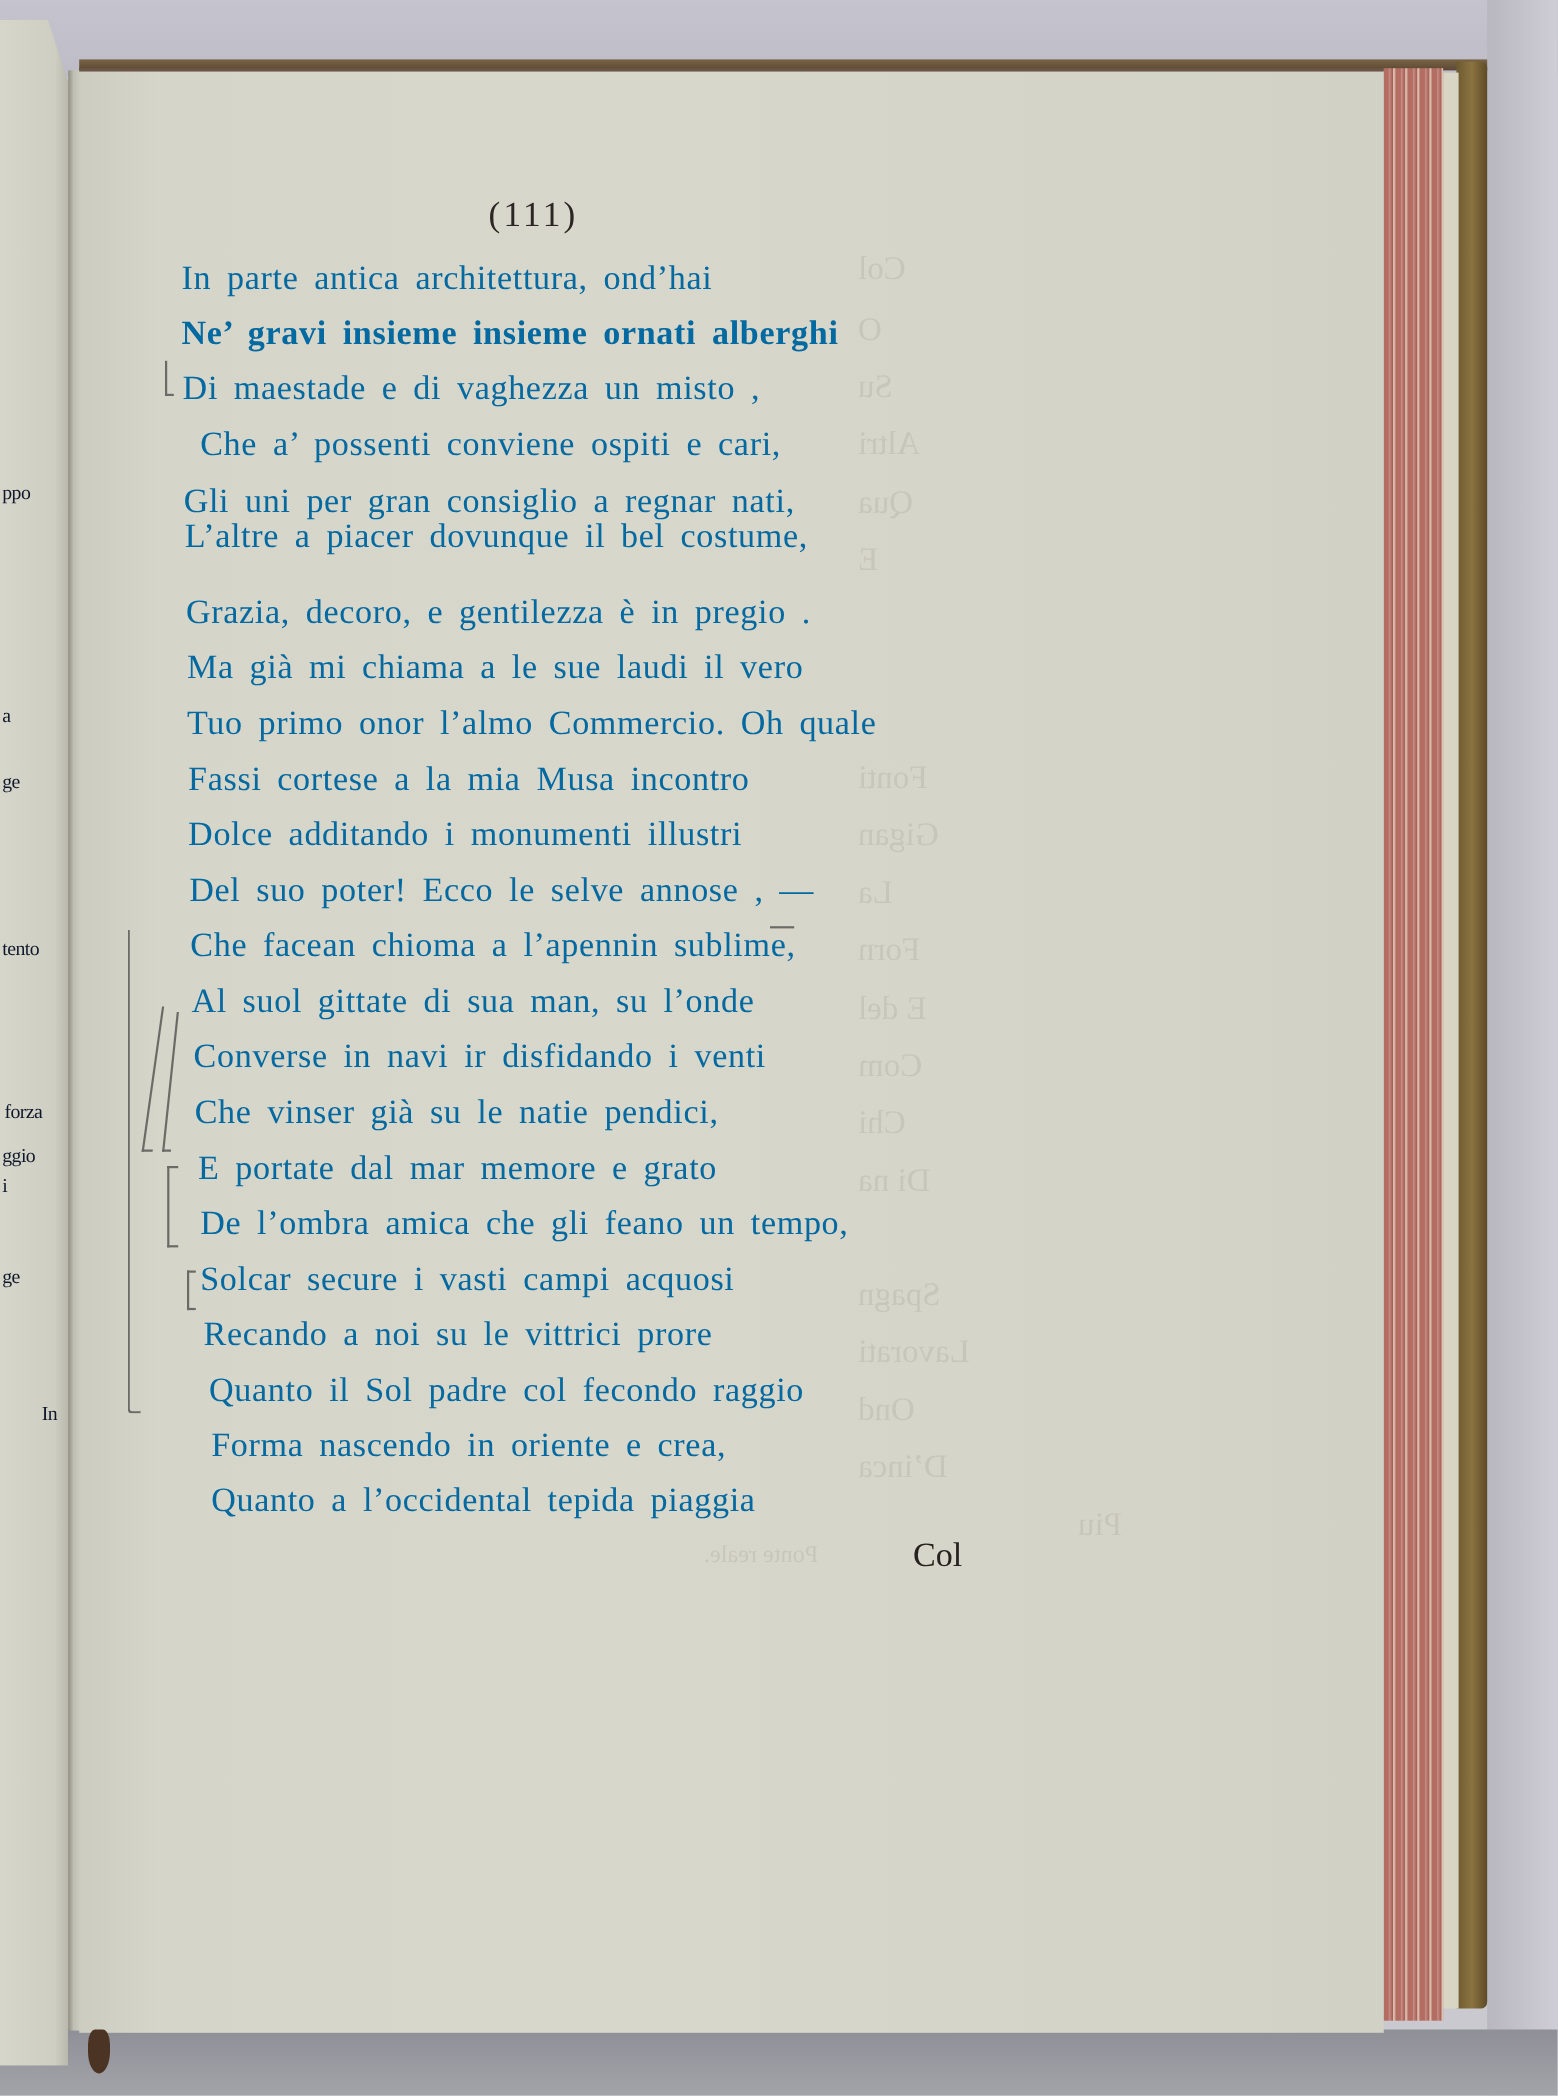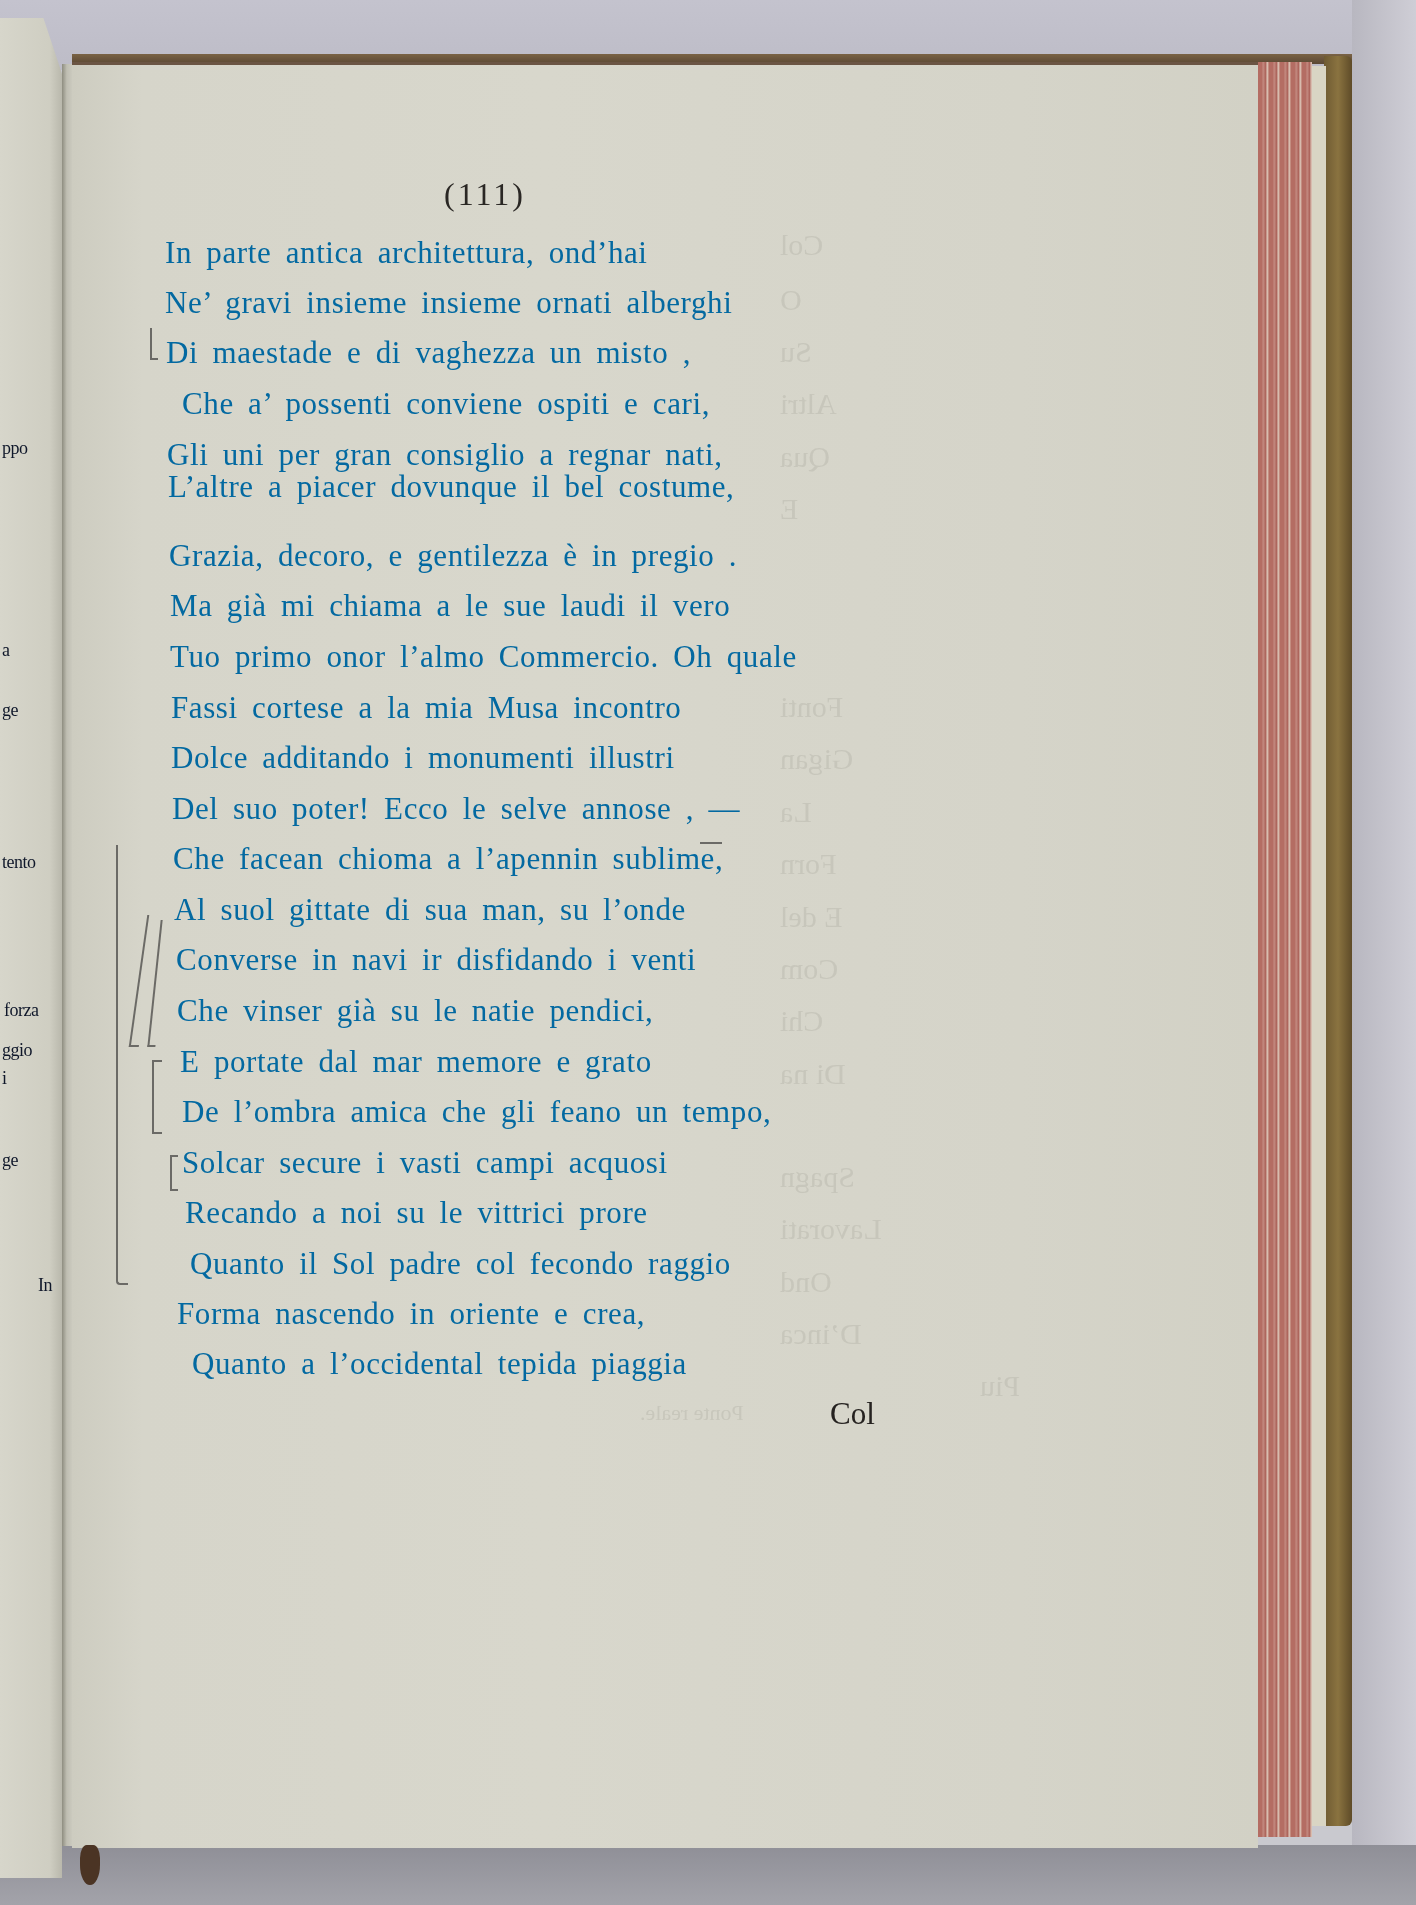--- a/index.html
+++ b/index.html
@@ -123,41 +123,41 @@
 <span class="ghost" style="left:780px;top:1160px;">Spagn</span>
 <span class="ghost" style="left:780px;top:1212px;">Lavorati</span>
 <span class="ghost" style="left:780px;top:1265px;">Ond</span>
 <span class="ghost" style="left:780px;top:1317px;">D’inca</span>
 <span class="ghost" style="left:980px;top:1369px;">Piu</span>
 <span class="ghost" style="left:640px;top:1400px;font-size:22px;">Ponte reale.</span>
 
 <div class="folio">(111)</div>
 
 <div class="verse" style="left:165px;top:237px;">In parte antica architettura, ond’hai</div>
-<div class="verse" style="left:165px;top:287px;">Ne’ gravi insieme insieme ornati alberghi</div>
+<div class="verse" style="left:165px;top:287px;font-weight:bold;">Ne’ gravi insieme insieme ornati alberghi</div>
 <div class="verse" style="left:166px;top:337px;">Di maestade e di vaghezza un misto ,</div>
 <div class="verse" style="left:166px;top:388px;margin-left:16px;">Che a’ possenti conviene ospiti e cari,</div>
 <div class="verse" style="left:167px;top:439px;">Gli uni per gran consiglio a regnar nati,</div>
 <div class="verse" style="left:168px;top:471px;">L’altre a piacer dovunque il bel costume,</div>
 <div class="verse" style="left:169px;top:540px;">Grazia, decoro, e gentilezza è in pregio .</div>
 <div class="verse" style="left:170px;top:590px;">Ma già mi chiama a le sue laudi il vero</div>
 <div class="verse" style="left:170px;top:641px;">Tuo primo onor l’almo Commercio. Oh quale</div>
 <div class="verse" style="left:171px;top:692px;">Fassi cortese a la mia Musa incontro</div>
 <div class="verse" style="left:171px;top:742px;">Dolce additando i monumenti illustri</div>
 <div class="verse" style="left:172px;top:793px;">Del suo poter! Ecco le selve annose , —</div>
 <div class="verse" style="left:173px;top:843px;">Che facean chioma a l’apennin sublime,</div>
 <div class="verse" style="left:174px;top:894px;">Al suol gittate di sua man, su l’onde</div>
 <div class="verse" style="left:176px;top:944px;">Converse in navi ir disfidando i venti</div>
 <div class="verse" style="left:177px;top:995px;">Che vinser già su le natie pendici,</div>
 <div class="verse" style="left:180px;top:1046px;">E portate dal mar memore e grato</div>
 <div class="verse" style="left:182px;top:1096px;">De l’ombra amica che gli feano un tempo,</div>
 <div class="verse" style="left:182px;top:1147px;">Solcar secure i vasti campi acquosi</div>
 <div class="verse" style="left:185px;top:1197px;">Recando a noi su le vittrici prore</div>
 <div class="verse" style="left:190px;top:1248px;">Quanto il Sol padre col fecondo raggio</div>
-<div class="verse" style="left:177px;top:1298px;">Forma nascendo in oriente e crea,</div>
+<div class="verse" style="left:192px;top:1298px;">Forma nascendo in oriente e crea,</div>
 <div class="verse" style="left:192px;top:1348px;">Quanto a l’occidental tepida piaggia</div>
 
 <div class="catchword">Col</div>
 
 <div class="pencil" style="left:150px;top:328px;width:6px;height:30px;border-width:0 0 2px 2px;"></div>
 <div class="pencil" style="left:116px;top:845px;width:10px;height:438px;border-width:0 0 2px 2px;border-radius:0 0 0 4px;"></div>
 <div class="pencil" style="left:138px;top:915px;width:8px;height:130px;border-width:0 0 2px 2px;transform:skewX(-8deg);"></div>
 <div class="pencil" style="left:154px;top:920px;width:6px;height:125px;border-width:0 0 2px 2px;transform:skewX(-6deg);"></div>
 <div class="pencil" style="left:152px;top:1060px;width:8px;height:70px;border-width:2px 0 2px 2px;"></div>
 <div class="pencil" style="left:170px;top:1155px;width:6px;height:32px;border-width:2px 0 2px 2px;"></div>

